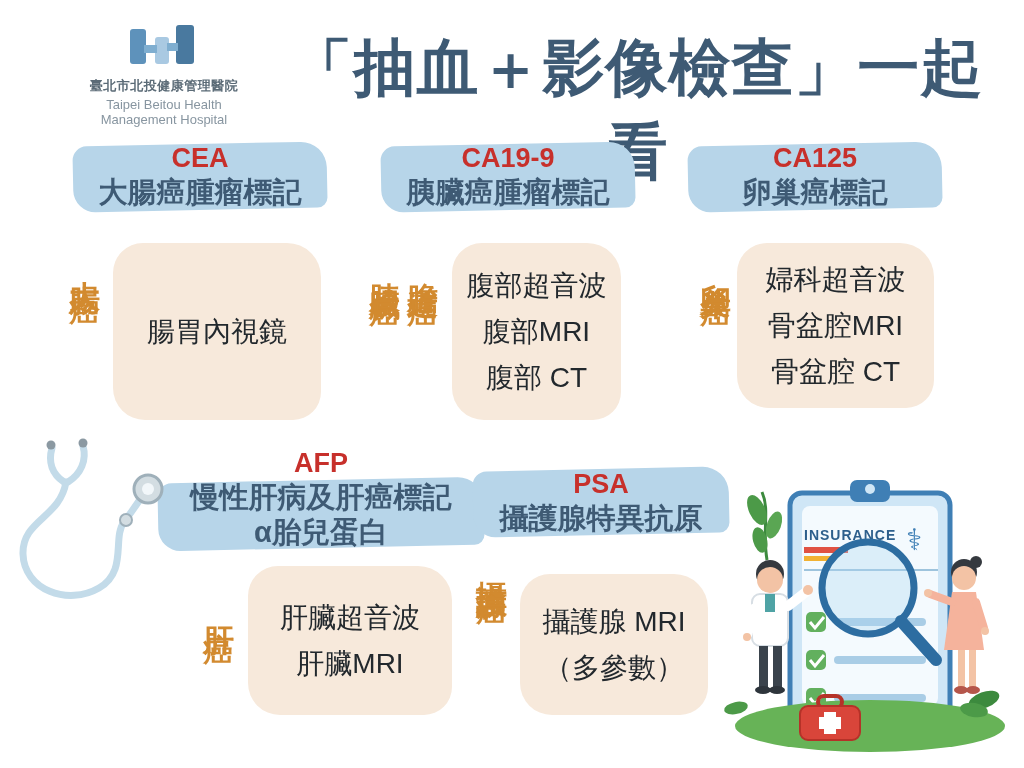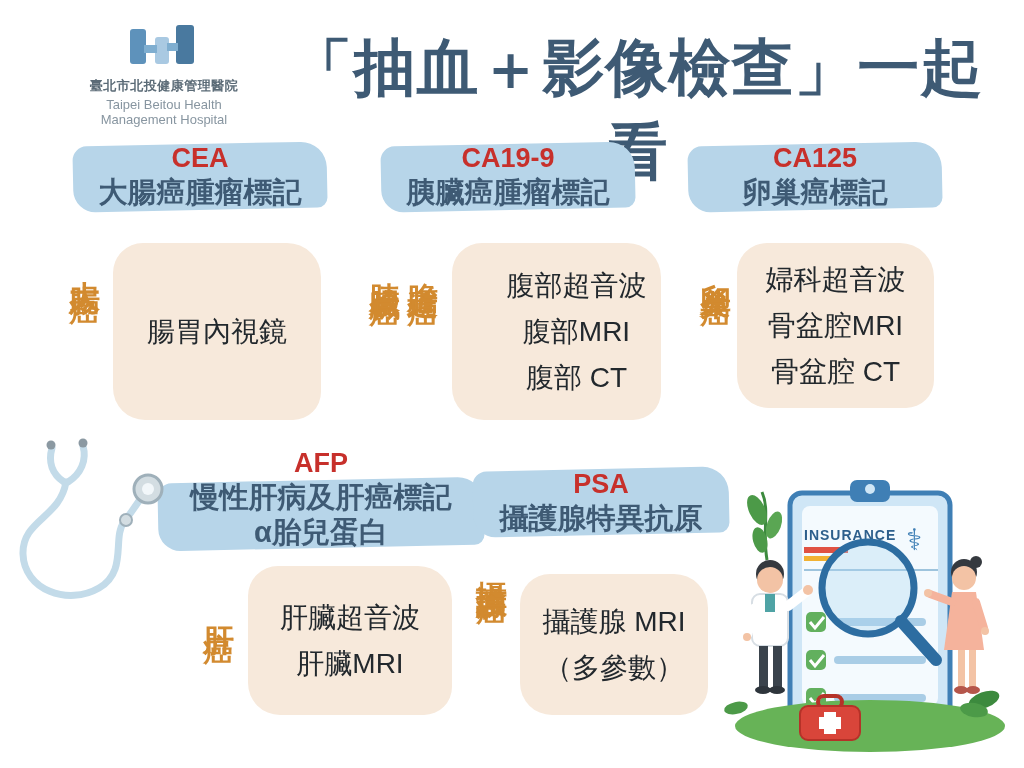--- a/index.html
+++ b/index.html
@@ -36,21 +36,21 @@
   .o2{left:366px;top:258px;}
   .o3{position:absolute;left:697px;top:258px;}
   .o4{position:absolute;left:200px;top:602px;}
   .o5{position:absolute;left:473px;top:556px;letter-spacing:4px;}
 
   
   .exam-box{position:absolute;background:#f7e9db;border-radius:30px 34px 28px 32px;
             display:flex;flex-direction:column;justify-content:center;align-items:center;
             font-size:28px;color:#22282d;line-height:46px;text-align:center;}
   .b1{left:113px;top:243px;width:208px;height:177px;}
-  .b2{left:452px;top:243px;width:169px;height:177px;padding-left:40px;}
+  .b2{left:452px;top:243px;width:169px;height:177px;}
   .b3{left:737px;top:243px;width:197px;height:165px;}
   .b4{left:248px;top:566px;width:204px;height:149px;}
   .b5{left:520px;top:574px;width:188px;height:141px;}
 
   
   .steth{position:absolute;left:2px;top:432px;}
   .insurance{position:absolute;left:712px;top:468px;}
 </style>
 </head>
 <body>

